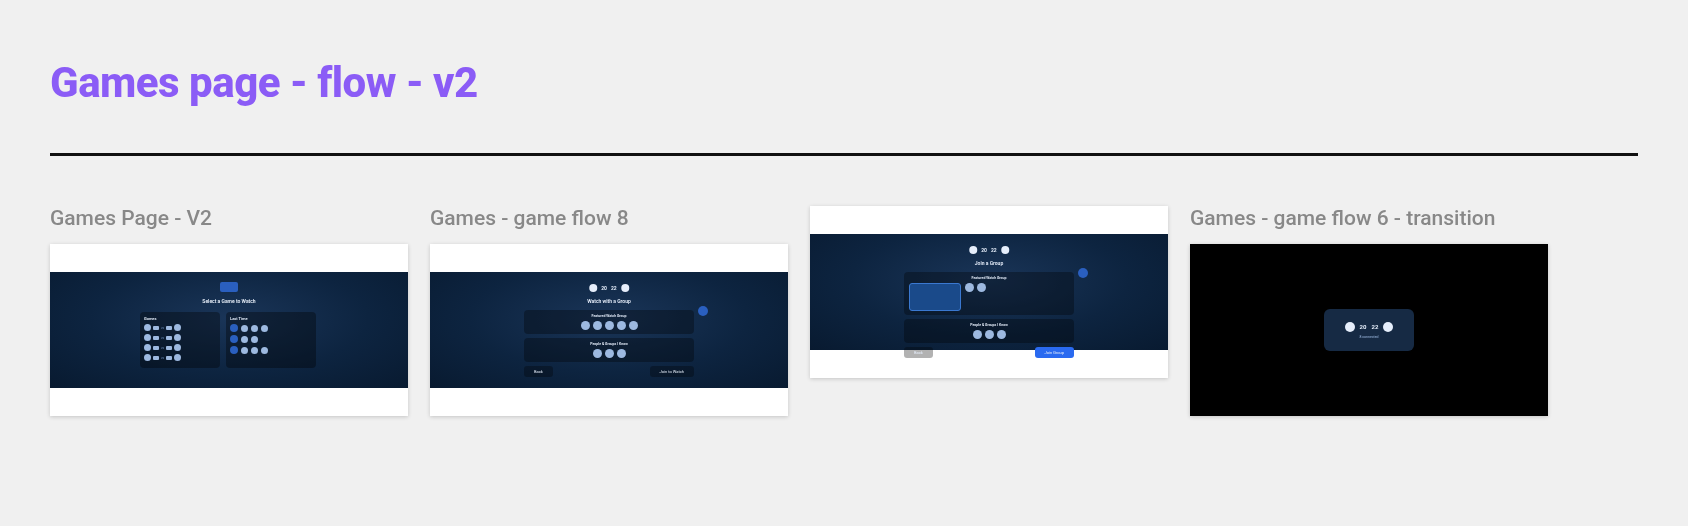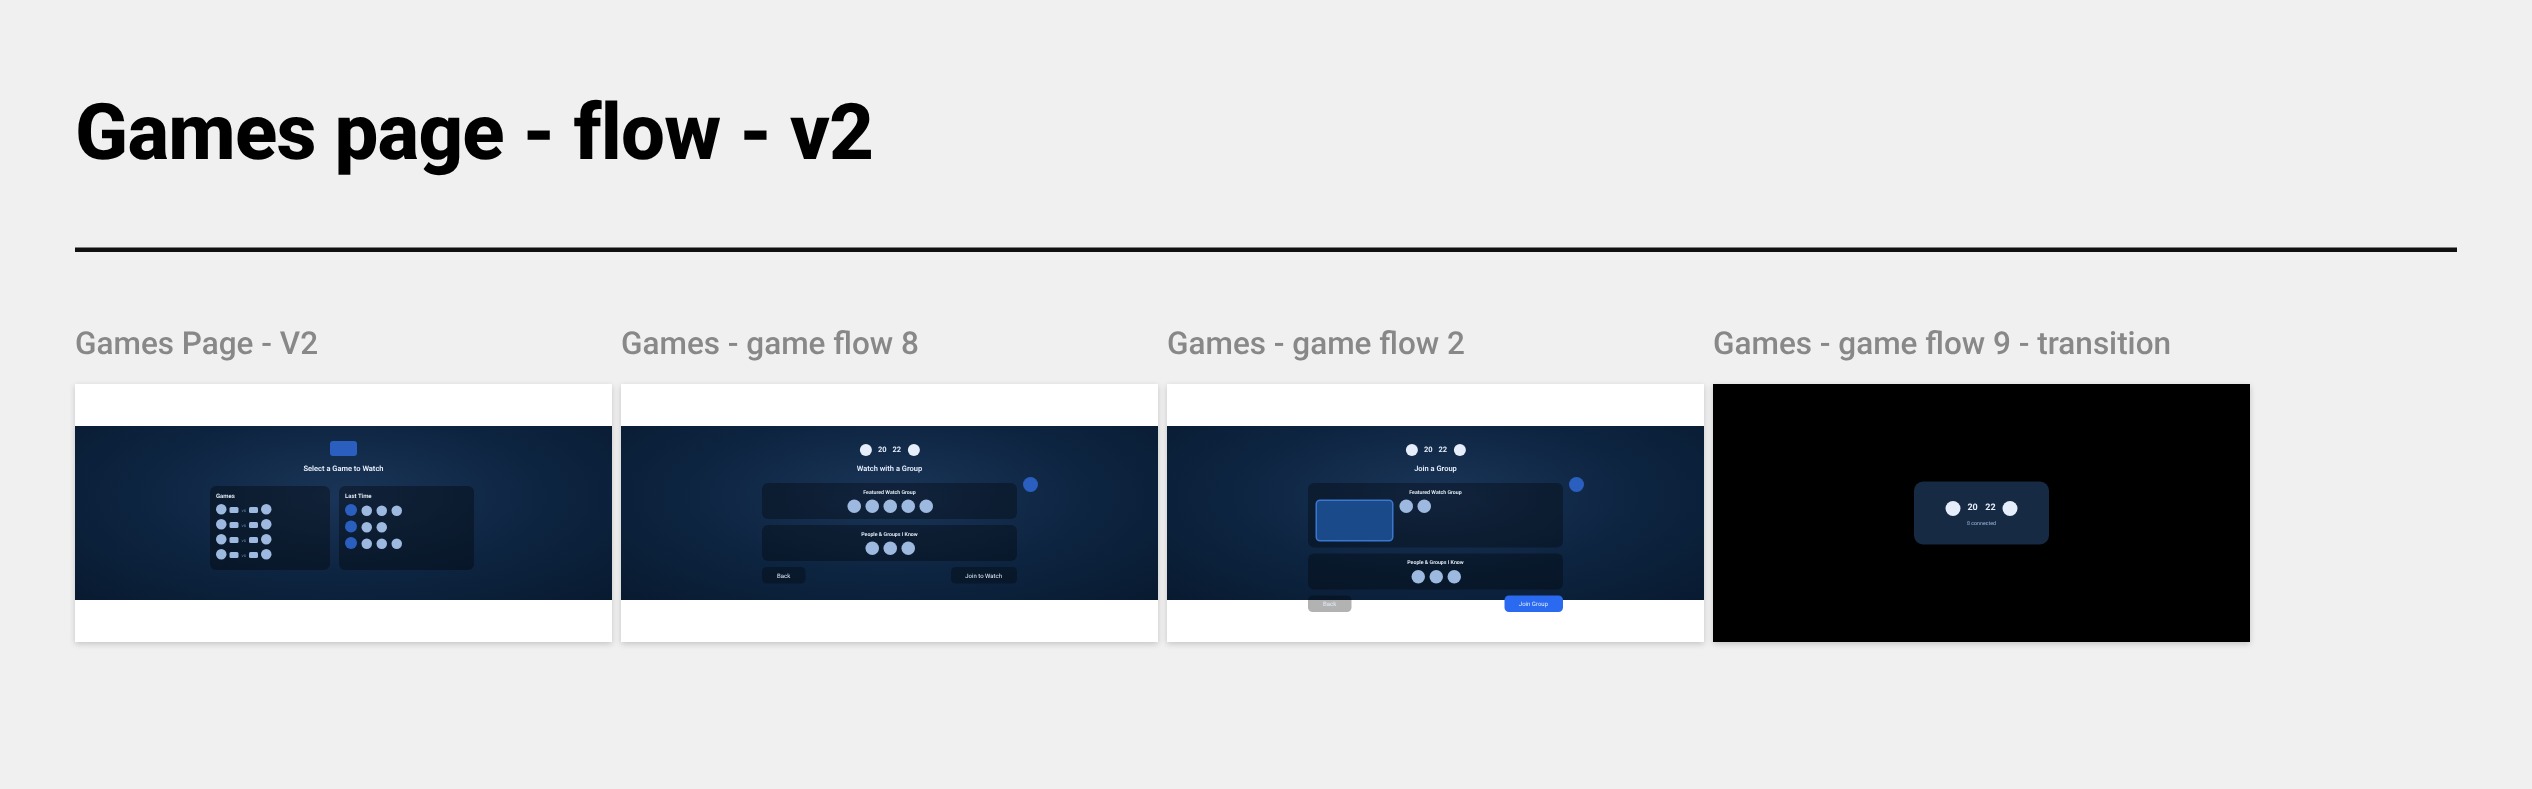--- a/index.html
+++ b/index.html
@@ -3,34 +3,34 @@
 <meta charset="utf-8">
 <style>
   * { box-sizing: border-box; margin: 0; padding: 0; }
   html, body { width: 1688px; height: 526px; }
   body {
     background: #f0f0f0;
     font-family: -apple-system, BlinkMacSystemFont, "Segoe UI", Roboto, Helvetica, Arial, sans-serif;
     padding: 58px 50px 40px 50px;
   }
   .page-title {
-    font-size: 52px;
+    font-size: 42px;
     font-weight: 800;
-    color: #000000;
+    color: #8b5cf6;
     letter-spacing: -0.5px;
     margin-bottom: 46px;
   }
   .divider {
     height: 3px;
     background: #111;
     margin-bottom: 50px;
   }
   .frames-row {
     display: flex;
-    gap: 6px;
+    gap: 22px;
   }
   .frame-col {
     display: flex;
     flex-direction: column;
   }
   .frame-label {
     font-size: 21px;
     color: #888;
     font-weight: 500;
     margin-bottom: 14px;
@@ -207,21 +207,20 @@
           <div class="f2-btns">
             <span class="f2-btn">Back</span>
             <span class="f2-btn">Join to Watch</span>
           </div>
         </div>
       </div>
     </div>
   </div>
 
   <div class="frame-col">
-    <div class="frame-label">Games - game flow 2</div>
     <div class="frame">
       <div class="arena">
         <div class="f2-score">
           <span class="dot"></span>
           <span class="num">20</span>
           <span class="num">22</span>
           <span class="dot"></span>
         </div>
         <div class="f2-subtitle">Join a Group</div>
         <div class="f2-panel">
@@ -249,21 +248,21 @@
           <div class="f2-btns">
             <span class="f2-btn">Back</span>
             <span class="f2-btn primary">Join Group</span>
           </div>
         </div>
       </div>
     </div>
   </div>
 
   <div class="frame-col">
-    <div class="frame-label">Games - game flow 9 - transition</div>
+    <div class="frame-label">Games - game flow 6 - transition</div>
     <div class="frame dark">
       <div class="arena">
         <div class="f4-modal">
           <div class="f4-row">
             <span class="f4-dot"></span>
             <span class="f4-num">20</span>
             <span class="f4-num">22</span>
             <span class="f4-dot"></span>
           </div>
           <div class="f4-label">8 connected</div>

